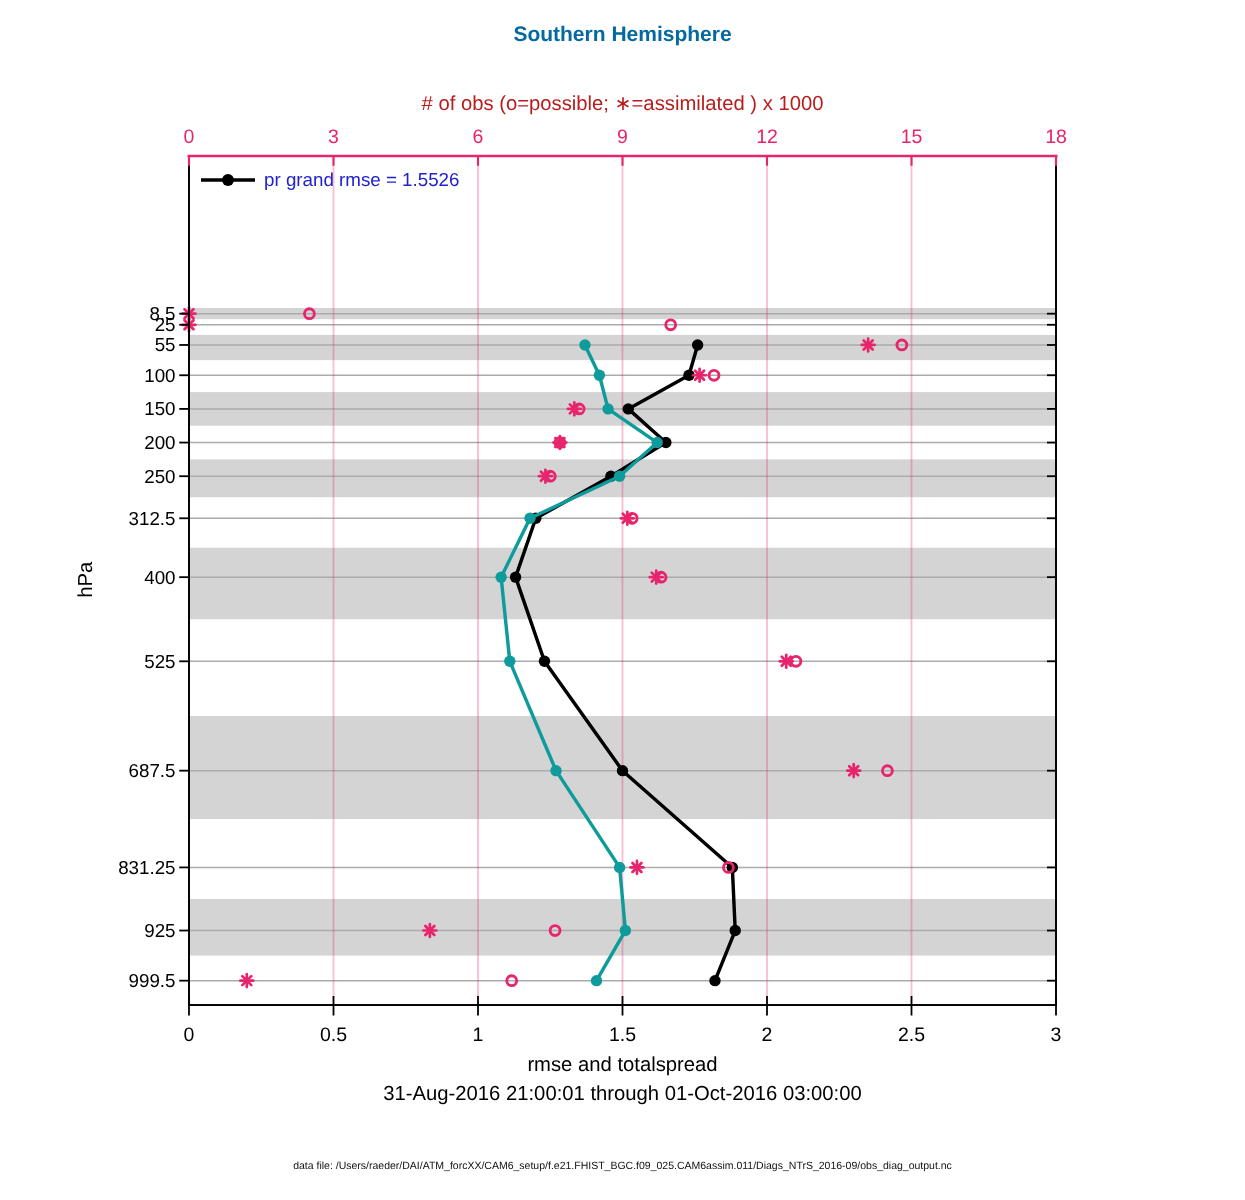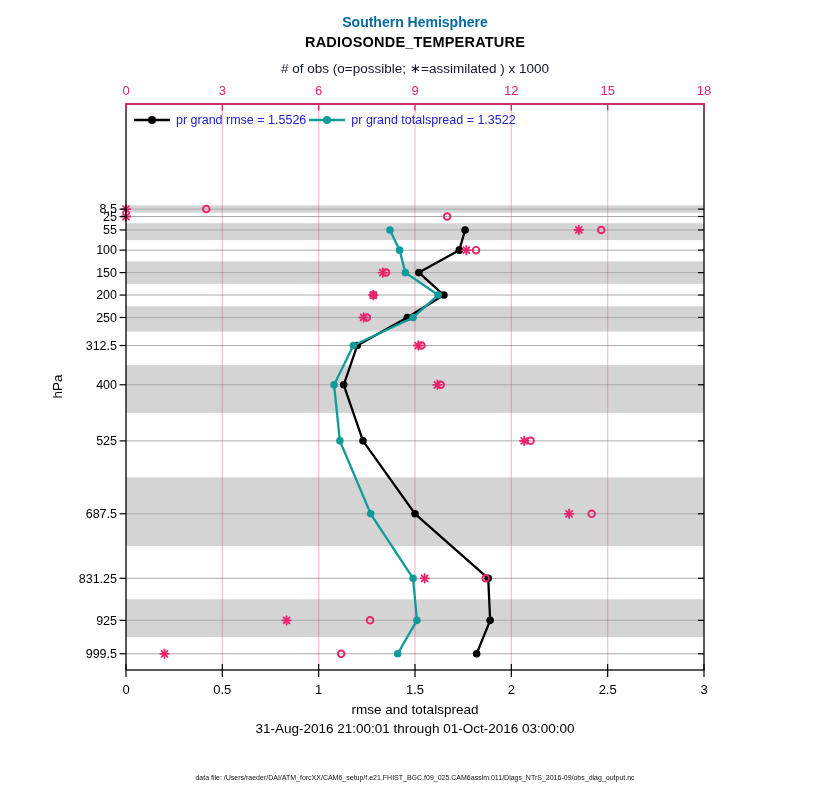--- a/index.html
+++ b/index.html
@@ -8,21 +8,21 @@
   .abs{position:absolute;}
   .ctr{transform:translateX(-50%);white-space:nowrap;}
   .title1{top:14px;left:415px;font-size:14px;font-weight:bold;color:#0369a1;}
   .title2{top:34px;left:415px;font-size:14.5px;font-weight:bold;color:#000;letter-spacing:.2px;}
   .obslab{top:60px;left:415px;font-size:13.5px;font-weight:500;}
   .xlab{top:702px;left:415px;font-size:13.5px;color:#000;text-align:right;}
   .tspan{top:721px;left:415px;font-size:13.5px;color:#000;}
   .dfile{top:774px;left:415px;font-size:7px;color:#111;}
   .ylab{top:379px;left:37px;width:40px;text-align:center;font-size:13.5px;color:#000;
         transform:rotate(-90deg);}
-  .legend{top:112px;left:133px;display:flex;flex-direction:row;gap:2px;}
+  .legend{top:112px;left:133px;display:flex;flex-direction:column;gap:2px;}
   .lrow{display:flex;align-items:center;height:15px;}
   .lrow svg{flex:0 0 auto;margin-right:5px;}
   .lrow span{font-size:12.5px;}
   svg text{font-family:"Liberation Sans",sans-serif;}
 </style>
 </head>
 <body>
 
 <div class="canvas">
 
@@ -233,38 +233,30 @@
       <text x="126" y="95" text-anchor="middle" font-size="13px" font-weight="500" fill="#e8246d">0</text>
       <text x="222.33333333333331" y="95" text-anchor="middle" font-size="13px" font-weight="500" fill="#e8246d">3</text>
       <text x="318.66666666666663" y="95" text-anchor="middle" font-size="13px" font-weight="500" fill="#e8246d">6</text>
       <text x="415" y="95" text-anchor="middle" font-size="13px" font-weight="500" fill="#e8246d">9</text>
       <text x="511.3333333333333" y="95" text-anchor="middle" font-size="13px" font-weight="500" fill="#e8246d">12</text>
       <text x="607.6666666666667" y="95" text-anchor="middle" font-size="13px" font-weight="500" fill="#e8246d">15</text>
       <text x="704" y="95" text-anchor="middle" font-size="13px" font-weight="500" fill="#e8246d">18</text>
     </svg>
 
   <div class="abs ctr title1">Southern Hemisphere</div>
-  <div class="abs ctr title2">RADIOSONDE_TEMPERATURE</div>
-  <div class="abs ctr obslab" id="obslab" style="color: #0f172a; text-align: center;"># of obs (o=possible; ∗=assimilated ) x 1000</div>
+  <div class="abs ctr obslab" id="obslab" style="color: #b91c1c; text-align: center;"># of obs (o=possible; ∗=assimilated ) x 1000</div>
 
   <div class="abs ylab">hPa</div>
 
   <div class="abs legend" id="legend">
     <div class="lrow">
       <svg width="38" height="12">
         <line id="leg-line-0" x1="1" y1="6" x2="37" y2="6" stroke-width="2.3" stroke="#000000"></line>
         <circle id="leg-dot-0" cx="19" cy="6" r="4" fill="#000000"></circle>
       </svg>
       <span style="color: rgb(33, 33, 207);">pr grand rmse = 1.5526</span>
     </div>
-    <div class="lrow">
-      <svg width="38" height="12">
-        <line id="leg-line-1" x1="1" y1="6" x2="37" y2="6" stroke-width="2.3" stroke="#0f9b9b"></line>
-        <circle id="leg-dot-1" cx="19" cy="6" r="4" fill="#0f9b9b"></circle>
-      </svg>
-      <span style="color: rgb(33, 33, 207);">pr grand totalspread = 1.3522</span>
-    </div>
   </div>
 
   <div class="abs ctr xlab">rmse and totalspread</div>
   <div class="abs ctr tspan">31-Aug-2016 21:00:01 through 01-Oct-2016 03:00:00</div>
   <div class="abs ctr dfile">data file: /Users/raeder/DAI/ATM_forcXX/CAM6_setup/f.e21.FHIST_BGC.f09_025.CAM6assim.011/Diags_NTrS_2016-09/obs_diag_output.nc</div>
 </div>
 
 </body></html>

